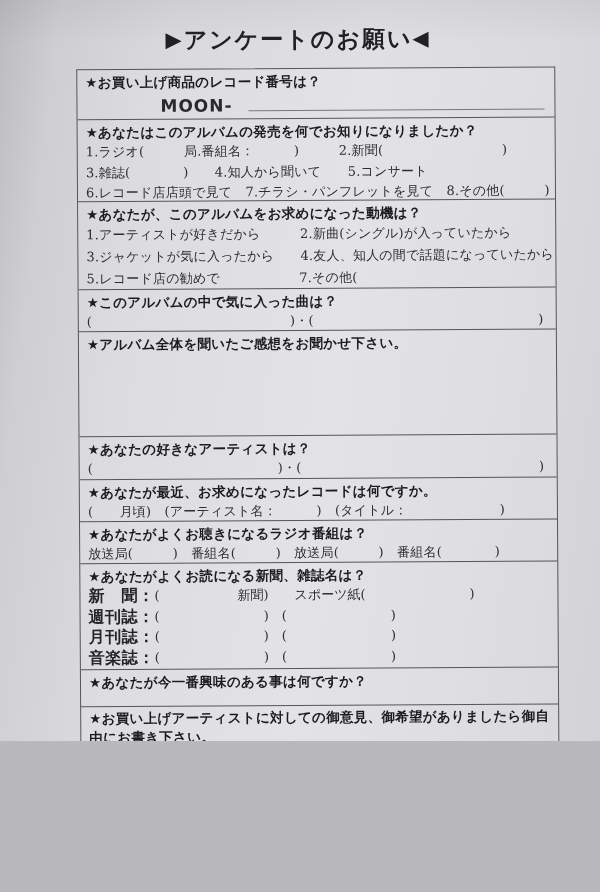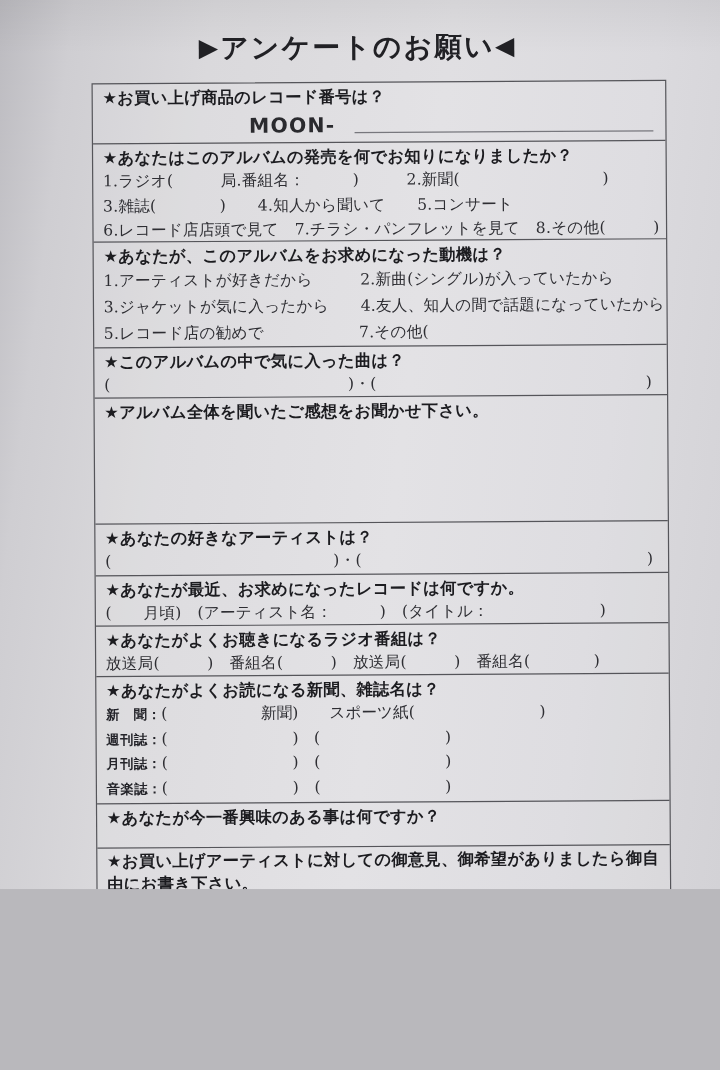--- a/index.html
+++ b/index.html
@@ -43,26 +43,26 @@
   .s-artist  { height:43px; }
   .s-recent  { height:42px; }
   .s-radio   { height:42px; }
   .s-press   { height:106px; }
   .s-interest{ height:37px; }
   .s-opinion { height:125px; }
   .s-opinion .sec-title { line-height:19px; }
   .moon-row { display:flex; align-items:flex-end; margin:1px 0 0 75px; height:24px; }
   .moon {
     font-size:17px; font-weight:600; letter-spacing:1px; color:#2a2a2e;
-    font-family:"DejaVu Sans", sans-serif; line-height:22px;margin-left:47px;
+    font-family:"DejaVu Sans", sans-serif; line-height:22px;
   }
   .fill-line { flex:1; height:1px; background:#77777d; margin:0 2px 5px 16px; }
   .press-row { display:flex; white-space:pre; }
   .press-label {
-    font-size:11px; line-height:20.5px; font-weight:bold; letter-spacing:0.5px;
+    font-size:16px; line-height:20.5px; font-weight:bold; letter-spacing:0.5px;
     font-family:"DejaVu Sans", sans-serif; color:#24242a;
   }
   .press-value { font-size:13px; line-height:20.5px;
     font-family:"DejaVu Serif", serif; color:#2e2e33; }
   .thanks {
     position:absolute; left:44px; top:845px; font-size:20px; letter-spacing:2px;
     font-family:"DejaVu Serif", serif; color:#4a4a4f; white-space:nowrap;
   }
   .artifact-dot { position:absolute; left:112px; top:884px; width:4px; height:3px;
     background:#5a5a60; border-radius:50%; }

